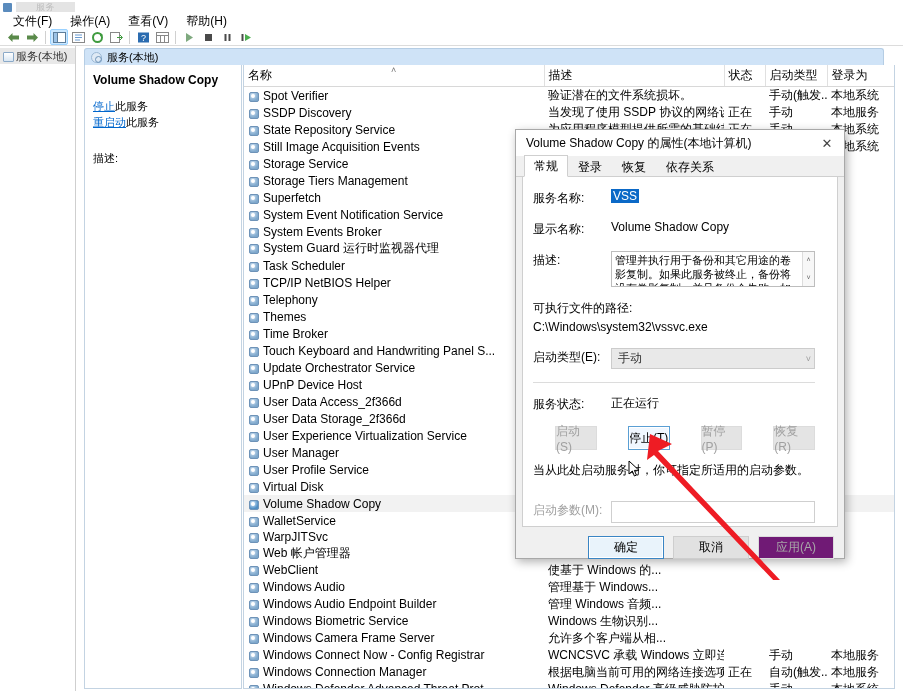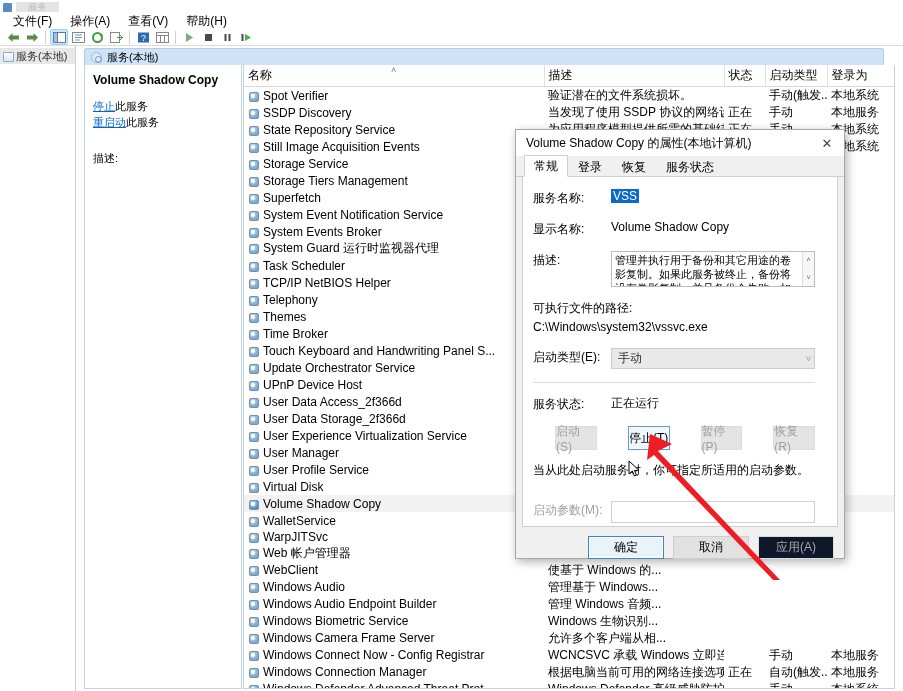--- a/index.html
+++ b/index.html
@@ -19,21 +19,21 @@
     position: absolute; left: 0; top: 0; width: 903px; height: 14px;
     background: #ffffff;
     display: flex; align-items: center; gap: 4px; padding-left: 3px;
   }
   .titlebar .tb-icon {
     width: 9px; height: 9px; background: #5a8bbd; border-radius: 1px;
     position: relative; flex: none;
   }
   .titlebar .tb-text {
     font-size: 9px; color: #bdbdbd; letter-spacing: .5px;
-    background: #e4e4e4; padding: 0 12px; line-height: 10px;
+    background: #e4e4e4; padding: 0 20px; line-height: 10px;
   }
 
   
   .menubar {
     position: absolute; left: 0; top: 14px; width: 903px; height: 15px;
     background: #ffffff; display: flex; align-items: center;
     padding-left: 4px; font-size: 12px;
   }
   .menubar .mi { padding: 0 9px; line-height: 15px; cursor: default; color: #000; }
 
@@ -229,21 +229,21 @@
   }
   .fbtn {
     width: 76px; height: 23px; font-size: 12px; display: flex;
     align-items: center; justify-content: center;
     background: #e1e1e1; border: 1px solid #cecece;
   }
   .fbtn.default {
     background: #e9f3fb; border: 1px solid #3a85c4;
     outline: 1px solid #ffffff; outline-offset: -2px;
   }
-  .fbtn.disabled { color: #a8a8a8; background: #0f172a; border-color: #dcdcdc; }
+  .fbtn.disabled { color: #a8a8a8; background: #701a75; border-color: #dcdcdc; }
 
   
   .cursor-arrow {
     position: absolute; left: 628px; top: 460px; width: 13px; height: 18px;
     z-index: 70; pointer-events: none;
   }
   .red-arrow {
     position: absolute; left: 620px; top: 430px; width: 160px; height: 150px;
     z-index: 69; pointer-events: none;
   }
@@ -650,21 +650,21 @@
   <div class="dialog">
     <div class="dlg-title">
       <span>Volume Shadow Copy 的属性(本地计算机)</span>
       <span class="dlg-close">✕</span>
     </div>
 
     <div class="dlg-tabs">
       <div class="dtab sel">常规</div>
       <div class="dtab">登录</div>
       <div class="dtab">恢复</div>
-      <div class="dtab">服务状态</div>
+      <div class="dtab">依存关系</div>
     </div>
 
     <div class="dlg-body">
 
       <div class="frow">
         <div class="flabel">服务名称:</div>
         <div class="fvalue sel-text">VSS</div>
       </div>
 
       <div class="frow">

